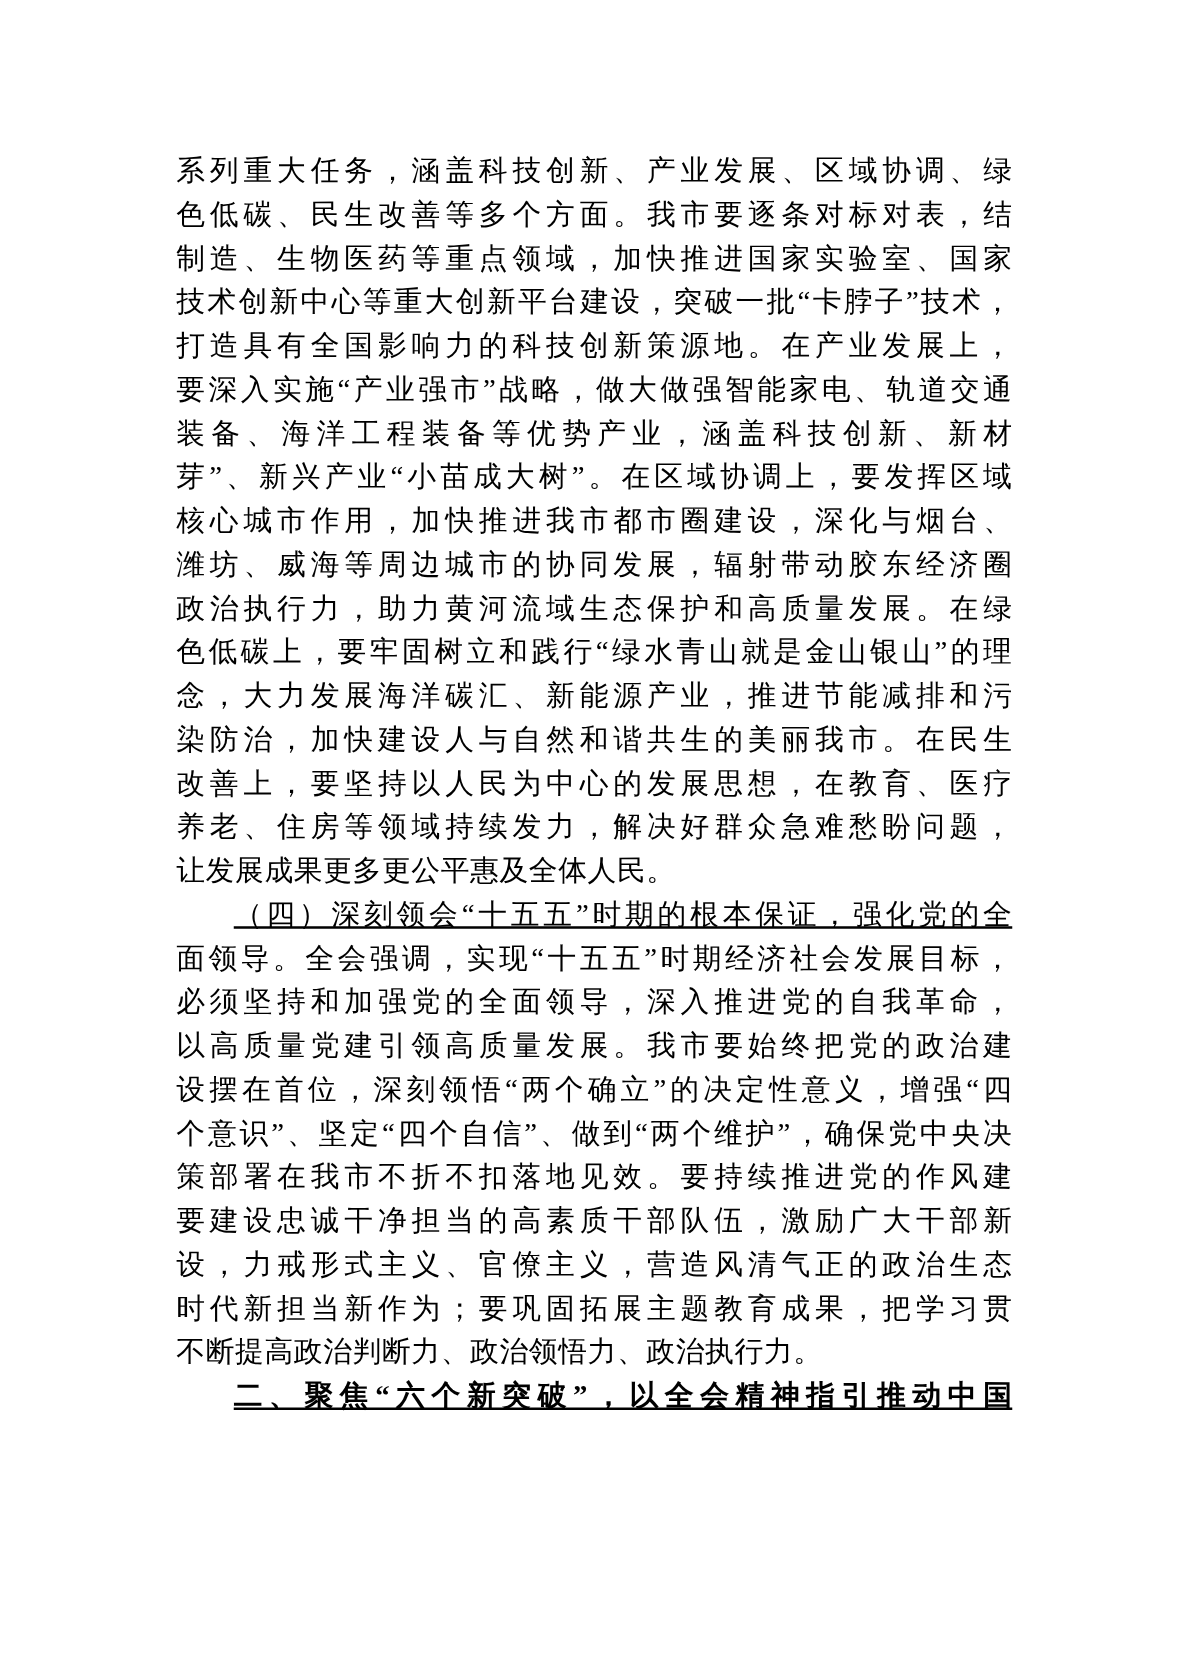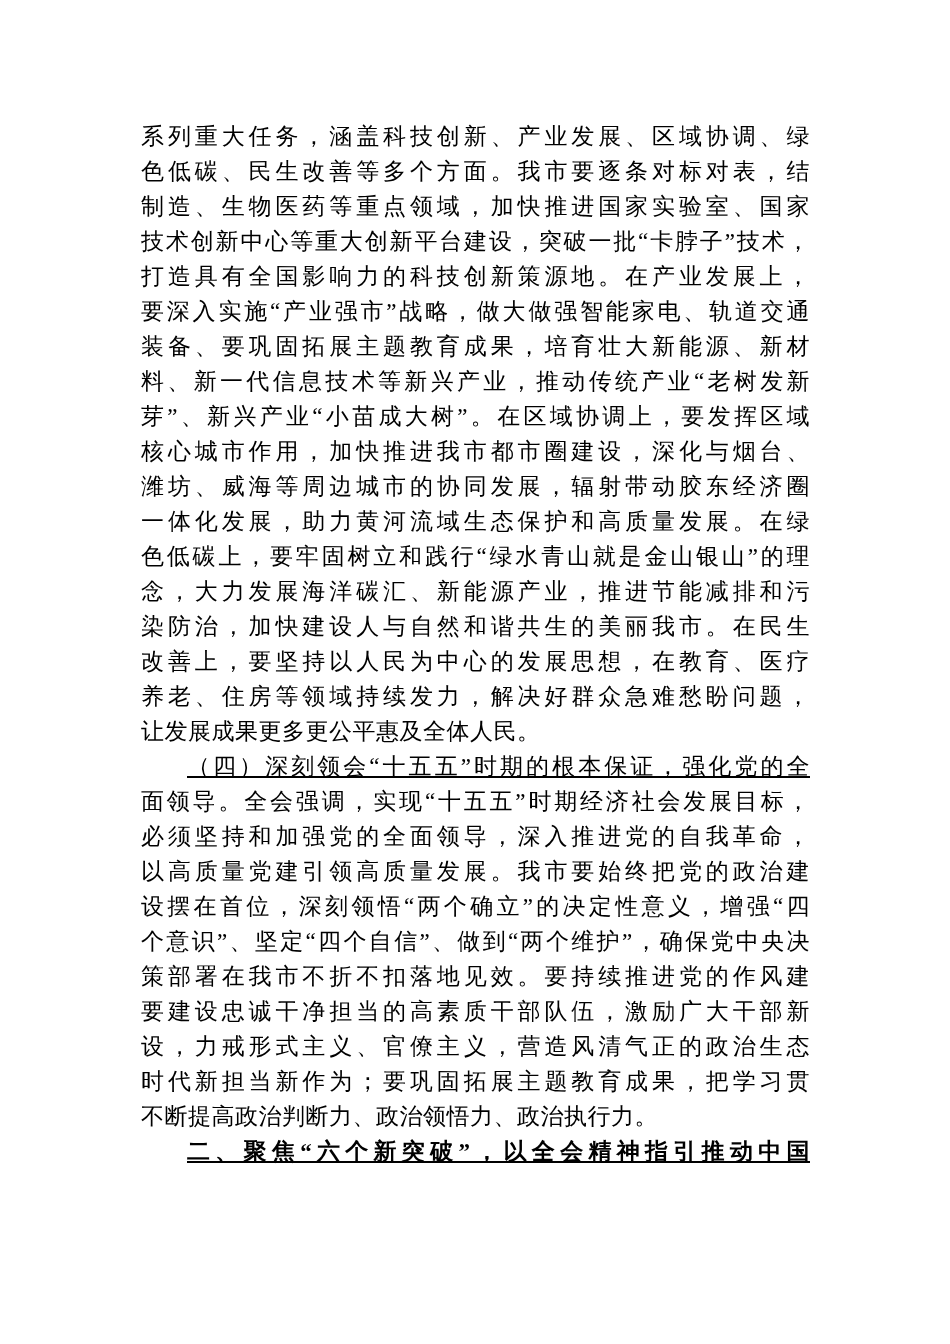--- a/index.html
+++ b/index.html
@@ -46,26 +46,25 @@
 <body>
 
 <div class="page" style="background: rgb(255, 255, 255);">
   <div class="doc" id="doc-body" style="color: rgb(0, 0, 0);">
       <div class="line">系列重大任务，涵盖科技创新、产业发展、区域协调、绿</div>
       <div class="line">色低碳、民生改善等多个方面。我市要逐条对标对表，结</div>
       <div class="line">制造、生物医药等重点领域，加快推进国家实验室、国家</div>
       <div class="line">技术创新中心等重大创新平台建设，突破一批“卡脖子”技术，</div>
       <div class="line">打造具有全国影响力的科技创新策源地。在产业发展上，</div>
       <div class="line">要深入实施“产业强市”战略，做大做强智能家电、轨道交通</div>
-      <div class="line">装备、要巩固拓展主题教育成果，培育壮大新能源、新材</div>
-      <div class="line">料、新一代信息技术等新兴产业，推动传统产业“老树发新</div>
+      <div class="line">装备、海洋工程装备等优势产业，涵盖科技创新、新材</div>
       <div class="line">芽”、新兴产业“小苗成大树”。在区域协调上，要发挥区域</div>
       <div class="line">核心城市作用，加快推进我市都市圈建设，深化与烟台、</div>
       <div class="line">潍坊、威海等周边城市的协同发展，辐射带动胶东经济圈</div>
-      <div class="line">一体化发展，助力黄河流域生态保护和高质量发展。在绿</div>
+      <div class="line">政治执行力，助力黄河流域生态保护和高质量发展。在绿</div>
       <div class="line">色低碳上，要牢固树立和践行“绿水青山就是金山银山”的理</div>
       <div class="line">念，大力发展海洋碳汇、新能源产业，推进节能减排和污</div>
       <div class="line">染防治，加快建设人与自然和谐共生的美丽我市。在民生</div>
       <div class="line">改善上，要坚持以人民为中心的发展思想，在教育、医疗</div>
       <div class="line">养老、住房等领域持续发力，解决好群众急难愁盼问题，</div>
       <div class="line para-last">让发展成果更多更公平惠及全体人民。</div>
       <div class="line indent">（四）深刻领会“十五五”时期的根本保证，强化党的全</div>
       <div class="line">面领导。全会强调，实现“十五五”时期经济社会发展目标，</div>
       <div class="line">必须坚持和加强党的全面领导，深入推进党的自我革命，</div>
       <div class="line">以高质量党建引领高质量发展。我市要始终把党的政治建</div>

